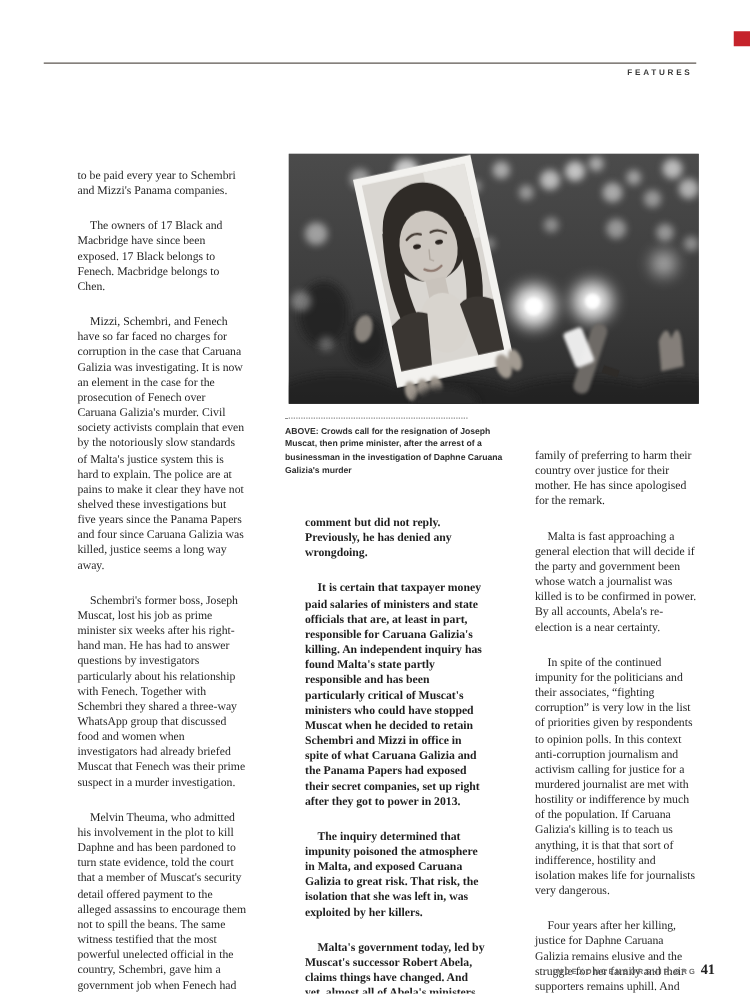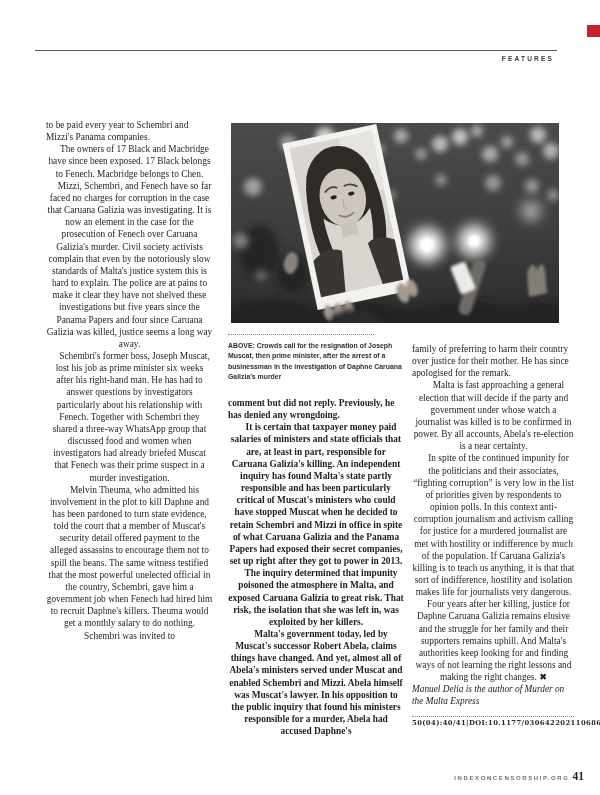--- a/index.html
+++ b/index.html
@@ -10,22 +10,22 @@
   
   .header-rule{position:absolute;left:35px;top:50px;width:522px;border-top:1px solid #5d5751;}
   .section-label{
     position:absolute;top:55px;right:46px;
     font-family:"Liberation Sans", sans-serif;font-size:6.5px;font-weight:bold;
     letter-spacing:2.2px;color:#3a3a3a;
   }
   .red-tab{position:absolute;top:25px;right:0;width:13px;height:12px;background:#c5232b;}
   
   .col{position:absolute;font-size:9.4px;line-height:12.15px;}
-  .col p{margin:0;}
-  .col p.indent{text-indent:10px;text-align:center;}
+  .col p{margin:16px;}
+  .col p.indent{text-indent:10px;}
   .col1{left:46px;top:119px;width:167px;}
   .col2{left:228px;top:397px;width:176px;font-weight:bold;}
   .col3{left:412px;top:343px;width:163px;}
   
   .photo{position:absolute;left:231px;top:123px;width:328px;height:200px;background:#3d3d3d;}
   .photo svg{display:block;}
   
   .caption-wrap{
     position:absolute;left:228px;top:334px;width:176px;
   }
@@ -35,21 +35,21 @@
     line-height:10.4px;color:#2e2e2e;margin:0;
   }
   
   .bio{margin-top:10px;font-style:italic;font-weight:normal;font-size:9.3px;line-height:12px;color:#1c1c1c;}
   .cite-rule{margin-top:9px;border-top:1px dotted #8d8d8d;width:162px;}
   .citation{
     margin:5px 0 0 0;font-family:"DejaVu Serif", serif;font-weight:bold;
     font-size:6.8px;letter-spacing:0.4px;color:#2b2b2b;
   }
   
-  .footer{position:absolute;right:16px;bottom:13px;display:flex;align-items:baseline;gap:3px;}
+  .footer{position:absolute;right:28px;bottom:13px;display:flex;align-items:baseline;gap:3px;}
   .site{font-family:"Liberation Sans", sans-serif;font-size:6px;font-weight:bold;letter-spacing:1.6px;color:#6f6f6f;}
   .pagenum{font-family:"Liberation Serif", serif;font-size:11.5px;font-weight:bold;color:#222;}
 </style>
 </head>
 <body>
 
 <div class="page">
 
   <div class="header-rule"></div>
   <div class="section-label">FEATURES</div>
@@ -174,21 +174,21 @@
   <div class="col col2">
       <p>comment but did not reply. Previously, he has denied any wrongdoing.</p>
       <p class="indent">It is certain that taxpayer money paid salaries of ministers and state officials that are, at least in part, responsible for Caruana Galizia's killing. An independent inquiry has found Malta's state partly responsible and has been particularly critical of Muscat's ministers who could have stopped Muscat when he decided to retain Schembri and Mizzi in office in spite of what Caruana Galizia and the Panama Papers had exposed their secret companies, set up right after they got to power in 2013.</p>
       <p class="indent">The inquiry determined that impunity poisoned the atmosphere in Malta, and exposed Caruana Galizia to great risk. That risk, the isolation that she was left in, was exploited by her killers.</p>
       <p class="indent">Malta's government today, led by Muscat's successor Robert Abela, claims things have changed. And yet, almost all of Abela's ministers served under Muscat and enabled Schembri and Mizzi. Abela himself was Muscat's lawyer. In his opposition to the public inquiry that found his ministers responsible for a murder, Abela had accused Daphne's</p>
     </div>
 
   <div class="col col3">
     <div>
         <p>family of preferring to harm their country over justice for their mother. He has since apologised for the remark.</p>
-        <p class="indent">Malta is fast approaching a general election that will decide if the party and government under whose watch a journalist was killed is to be confirmed in power. By all accounts, Abela's re-election is a near certainty.</p>
+        <p class="indent">Malta is fast approaching a general election that will decide if the party and government been whose watch a journalist was killed is to be confirmed in power. By all accounts, Abela's re-election is a near certainty.</p>
         <p class="indent">In spite of the continued impunity for the politicians and their associates, “fighting corruption” is very low in the list of priorities given by respondents to opinion polls. In this context anti-corruption journalism and activism calling for justice for a murdered journalist are met with hostility or indifference by much of the population. If Caruana Galizia's killing is to teach us anything, it is that that sort of indifference, hostility and isolation makes life for journalists very dangerous.</p>
         <p class="indent">Four years after her killing, justice for Daphne Caruana Galizia remains elusive and the struggle for her family and their supporters remains uphill. And Malta's authorities keep looking for and finding ways of not learning the right lessons and making the right changes. ✖</p>
       </div>
     <p class="bio">Manuel Delia is the author of Murder on the Malta Express</p>
     <div class="cite-rule"></div>
     <p class="citation">50(04):40/41|DOI:10.1177/03064220211068698</p>
   </div>
 
   <div class="footer">
     <span class="site">INDEXONCENSORSHIP.ORG</span>

